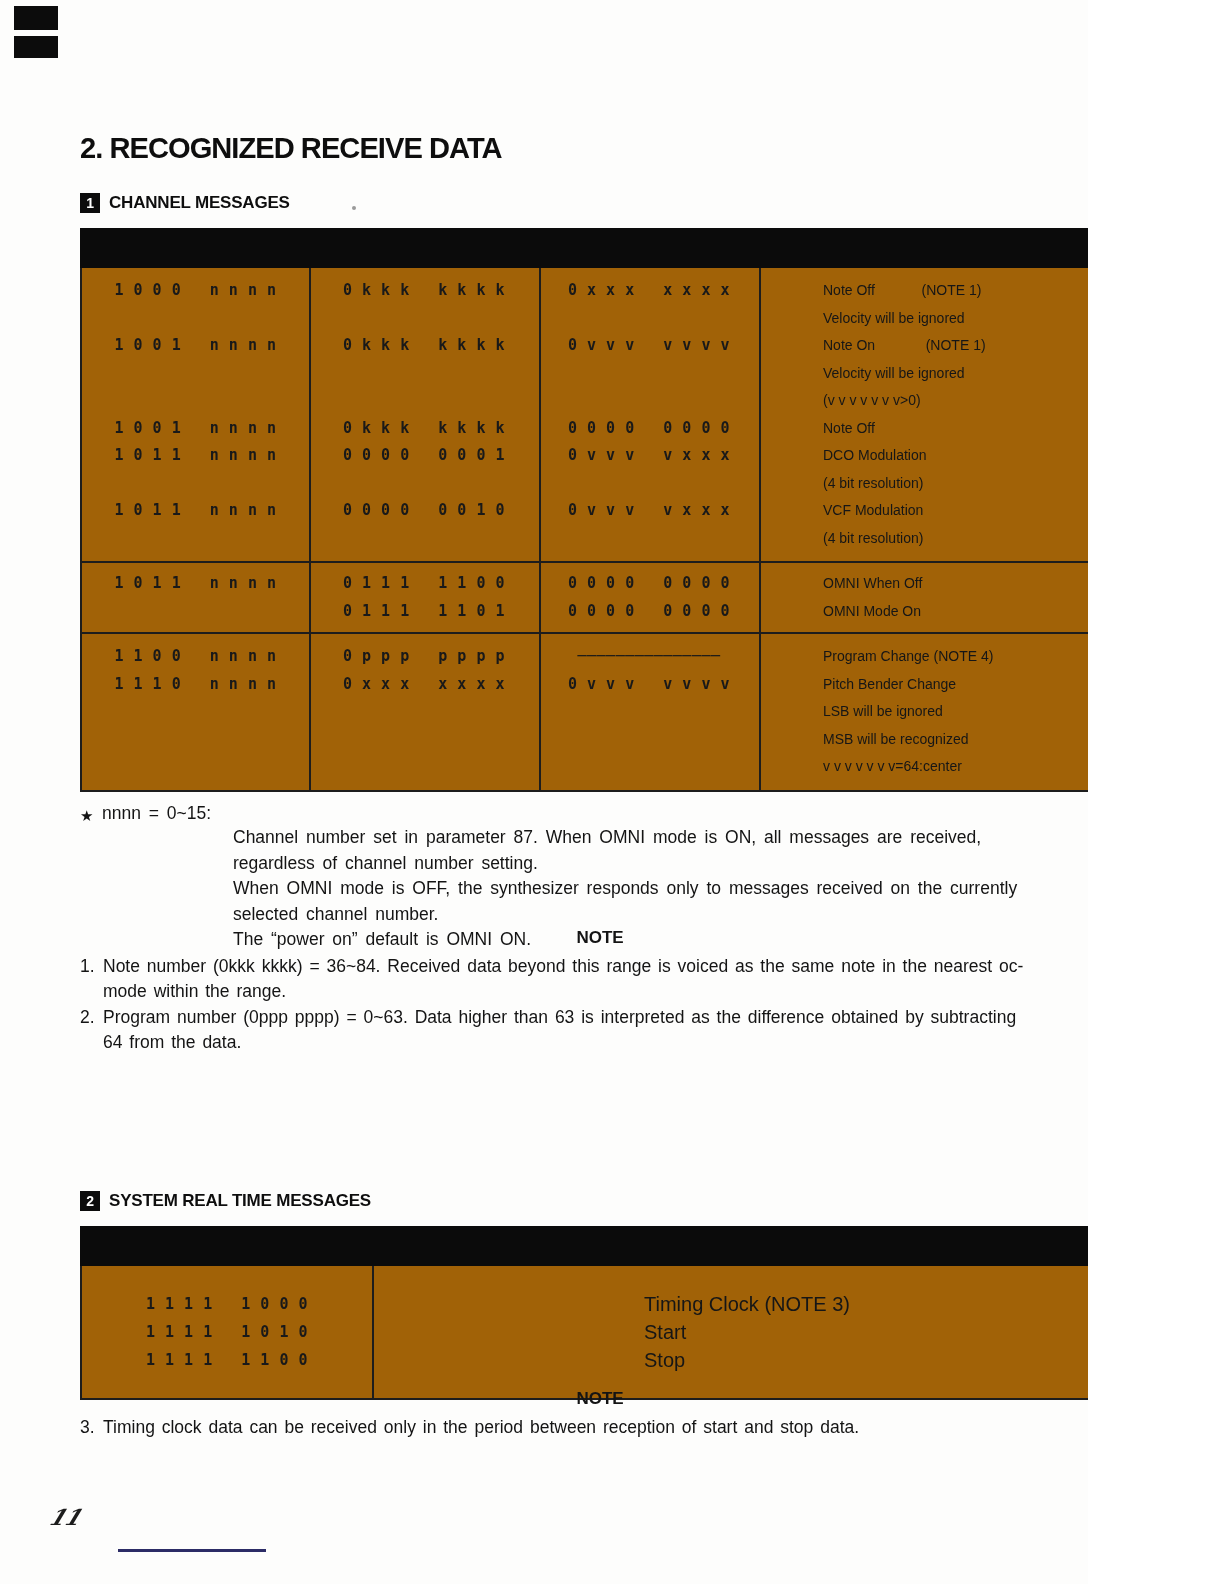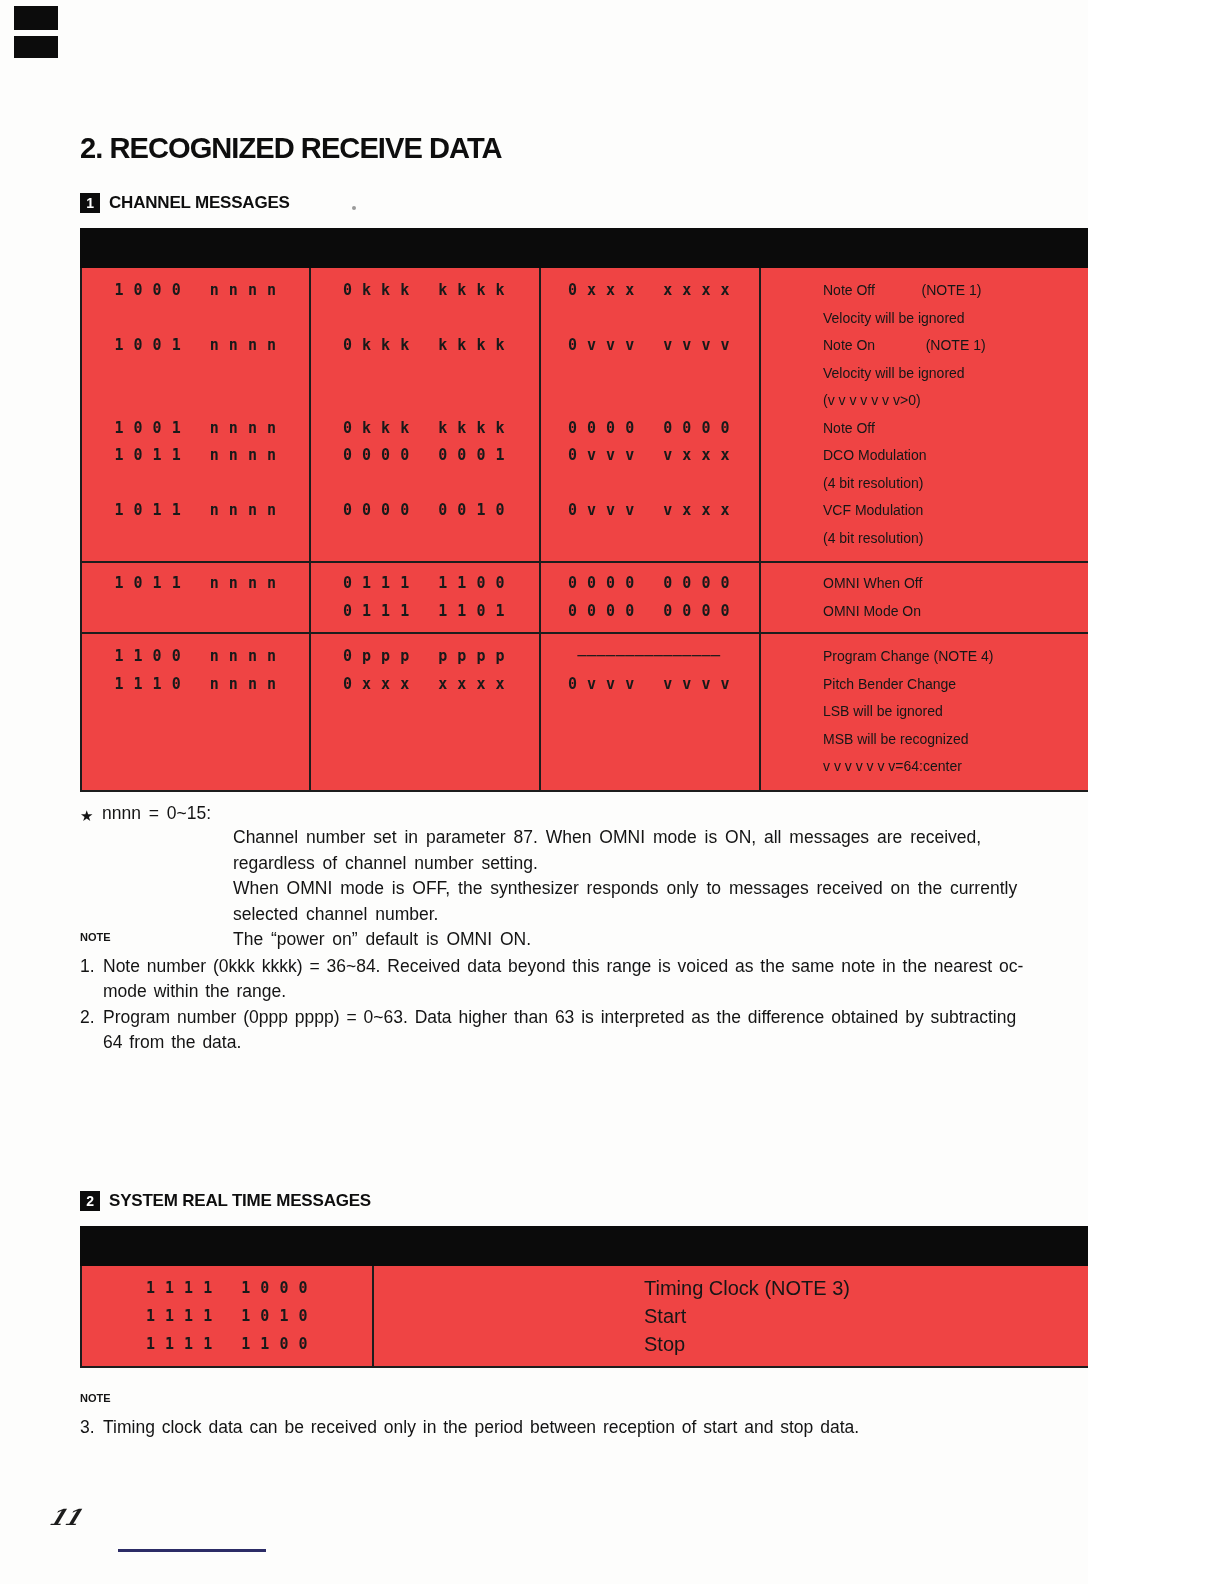--- a/index.html
+++ b/index.html
@@ -36,33 +36,33 @@
   }
 
   
   .dtable { position:absolute; width:1034px; }
   .dtable.t1 { left:80px; top:228px; }
   .dtable.t2 { left:80px; top:1226px; }
   .thead { height:40px; background:#0b0b0b; }
   .tbody {
     position:relative;
     border:2px solid #1d1d1d; border-top:none;
-    background:#ef4444;
+    background:#a16207;
   }
   .vline { position:absolute; top:0; bottom:0; width:2px; background:#1d1d1d; }
   .t1 .vl1 { left:227px; } .t1 .vl2 { left:457px; } .t1 .vl3 { left:677px; }
   .t2 .vl1 { left:290px; }
 
   .tgroup { padding:9px 0; }
   .tgroup.g2 { padding:7px 0; }
   .tgroup + .tgroup { border-top:2px solid #1d1d1d; }
 
   .trow { display:grid; grid-template-columns:227px 230px 220px 1fr; line-height:27.5px; }
   .t2row { display:grid; grid-template-columns:290px 1fr; line-height:28px; }
-  .t2 .tgroup { padding:8px 0; }
+  .t2 .tgroup { padding:24px 0; }
 
   .bcell {
     font-family:"DejaVu Sans Mono", monospace;
     font-weight:bold; font-size:15px; letter-spacing:0.5px;
     text-align:center; white-space:pre; color:#191919;
   }
   .dcell { padding-left:64px; font-size:14px; white-space:pre; color:#161616; }
   .t2desc { padding-left:272px; font-size:20px; white-space:pre; color:#161616; }
 
   
@@ -71,21 +71,21 @@
     display:flex; font-size:17.5px; line-height:25.5px; word-spacing:3px;
   }
   .star-glyph { width:22px; flex:0 0 auto; font-size:15px; padding-top:2px; }
   .star-label { width:131px; flex:0 0 auto; white-space:nowrap; }
   .star-lines { flex:1;margin-top:24px; }
 
   
   .note-block { position:absolute; left:80px; width:1040px; font-size:17.5px; line-height:25.5px; }
   .note-block.n1 { top:925px; }
   .note-block.n2 { top:1386px; }
-  .note-heading { font-weight:bold; font-size:11px; margin-bottom:3px; }
+  .note-heading { font-weight:bold; font-size:17px; margin-bottom:3px;text-align:center; }
   .note-item { display:flex; word-spacing:2px; }
   .note-num { width:23px; flex:0 0 auto; }
   .note-lines { flex:1; }
 
   
   .footer-mark {
     position:absolute; left:52px; top:1504px;
     font-family:"DejaVu Serif", serif; font-style:italic;
     font-size:22px; font-weight:bold; color:#1c1c1c;
     transform:skewX(-22deg);

